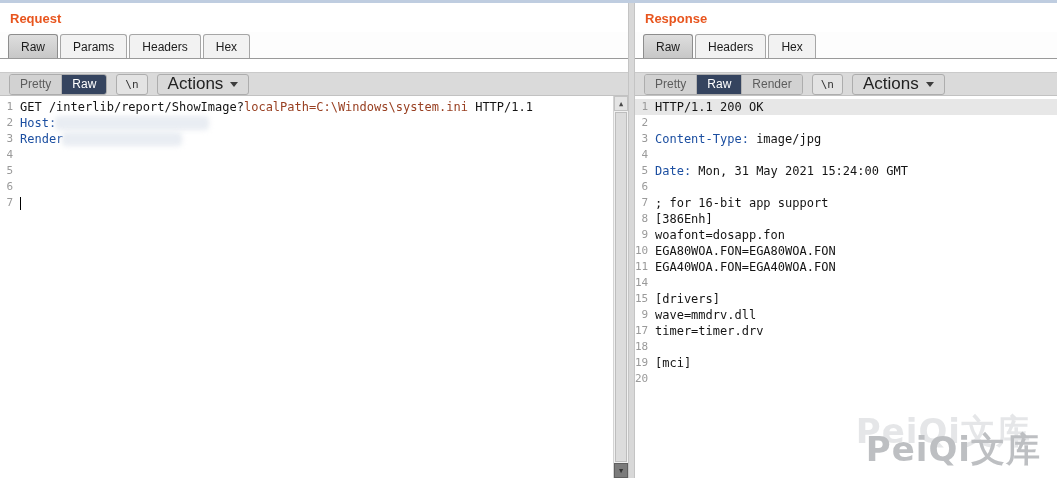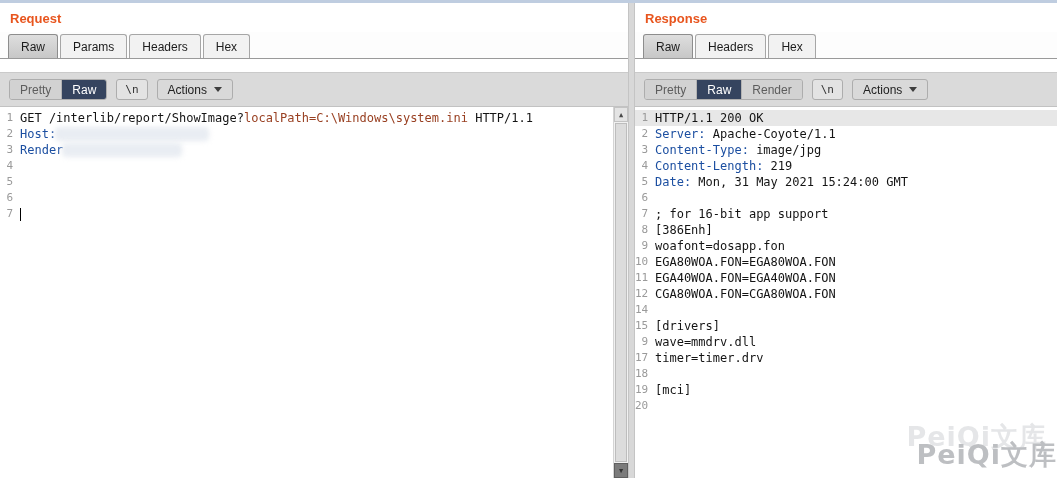--- a/index.html
+++ b/index.html
@@ -19,30 +19,30 @@
     background:#d8d8d8; border-left:1px solid #c4c4c4; border-right:1px solid #c4c4c4; cursor:col-resize; }
 
   .panel-title { color:var(--accent,#e8551e); font-weight:bold; font-size:13px; padding:8px 10px 6px; }
 
   .tabs { display:flex; align-items:flex-end; padding:0 0 0 8px; height:27px;
     border-bottom:1px solid #9a9a9a; background:#fdfdfd; }
   .tab { font-size:12px; padding:5px 12px 4px; margin-right:2px; border:1px solid #a6a6a6;
     border-bottom:none; border-radius:3px 3px 0 0; background:#f2f2f2; color:#1c1c1c; cursor:default; }
   .tab.active { background:linear-gradient(#dedede,#c7c7c7); border-color:#8d8d8d; }
 
-  .toolbar { margin-top:13px; height:35px; background:#dadada; border-top:1px solid #cacaca;
+  .toolbar { margin-top:13px; height:24px; background:#dadada; border-top:1px solid #cacaca;
     border-bottom:1px solid #c2c2c2; display:flex; align-items:center; padding:0 9px; gap:9px; flex:none; }
   .seg { display:flex; border:1px solid #adadad; border-radius:3px; overflow:hidden; height:21px; }
   .seg-btn { font-family:"Liberation Sans", sans-serif; font-size:12px; padding:0 10px; background:#d2d2d2;
     color:#5d5d5d; border:none; border-right:1px solid #b3b3b3; cursor:pointer; }
   .seg-btn:last-child { border-right:none; }
   .seg-btn.active { background:var(--navy,#35445f); color:#ffffff; }
   .nl-btn { font-family:"DejaVu Sans Mono", monospace; font-size:11px; height:21px; padding:0 8px;
     border:1px solid #adadad; border-radius:3px; background:#e3e3e3; color:#333; cursor:pointer; }
-  .actions-btn { display:flex; align-items:center; gap:7px; font-size:12px; height:21px; padding:0 10px;
+  .actions-btn { display:flex; align-items:center; gap:7px; font-size:17px; height:21px; padding:0 10px;
     border:1px solid #adadad; border-radius:3px; background:#d9d9d9; color:#222; cursor:pointer;
     font-family:"Liberation Sans", sans-serif; }
   .chev { width:0; height:0; border-left:4px solid transparent; border-right:4px solid transparent;
     border-top:5px solid #3d3d3d; display:inline-block; }
 
   .code { position:relative; flex:1; overflow:hidden; padding-top:3px;
     font-family:"DejaVu Sans Mono","Liberation Mono",monospace; font-size:12px; }
   .code-line { display:flex; height:16px; line-height:16px; }
   .code-line.hl { background:#e7e7e7; }
   .ln { flex:none; width:20px; text-align:right; padding-right:7px; color:#9a9a9a; font-size:11px; }
@@ -57,21 +57,21 @@
   .vscroll { position:absolute; top:0; right:0; bottom:0; width:15px; background:#f1f1f1;
     border-left:1px solid #d4d4d4; }
   .vs-btn { position:absolute; left:0; right:0; height:15px; background:#e4e4e4;
     border:1px solid #c3c3c3; display:flex; align-items:center; justify-content:center;
     font-size:7px; color:#4a4a4a; cursor:pointer; }
   .vs-btn.up { top:0; }
   .vs-btn.down { bottom:0; background:#7b7b7b; color:#333333; border-color:#5f5f5f; }
   .vs-thumb { position:absolute; left:1px; right:1px; top:16px; bottom:16px;
     background:#dcdcdc; border:1px solid #bdbdbd; cursor:grab; }
 
-  .watermark { position:absolute; right:0; bottom:5px; font-size:27px; font-weight:bold;
+  .watermark { position:absolute; right:16px; bottom:5px; font-size:34px; font-weight:bold;
     color:#96999e; opacity:0.62; letter-spacing:1px; font-family:"DejaVu Sans", sans-serif;
     text-shadow:-10px -18px 0 rgba(150,155,162,0.40); pointer-events:none;text-align:right; }
 </style>
 </head>
 <body>
 
 <div class="top-strip"></div>
 
 <div class="panel" id="request-panel">
   <div class="panel-title">Request</div>
@@ -157,29 +157,27 @@
     </button>
   </div>
   <div class="code">
     <div id="response-lines">
         <div class="code-line hl">
           <span class="ln">1</span>
           <span class="lc"><span class="sd">HTTP/1.1 200 OK</span></span>
         </div>
         <div class="code-line">
           <span class="ln">2</span>
-          <span class="lc"><span class="sh">Server:</span><span class="sd"> Apache-Coyote/1.1</span></span>
         </div>
         <div class="code-line">
           <span class="ln">3</span>
           <span class="lc"><span class="sh">Content-Type:</span><span class="sd"> image/jpg</span></span>
         </div>
         <div class="code-line">
           <span class="ln">4</span>
-          <span class="lc"><span class="sh">Content-Length:</span><span class="sd"> 219</span></span>
         </div>
         <div class="code-line">
           <span class="ln">5</span>
           <span class="lc"><span class="sh">Date:</span><span class="sd"> Mon, 31 May 2021 15:24:00 GMT</span></span>
         </div>
         <div class="code-line">
           <span class="ln">6</span>
           <span class="lc"></span>
         </div>
         <div class="code-line">
@@ -196,24 +194,20 @@
         </div>
         <div class="code-line">
           <span class="ln">10</span>
           <span class="lc"><span class="sd">EGA80WOA.FON=EGA80WOA.FON</span></span>
         </div>
         <div class="code-line">
           <span class="ln">11</span>
           <span class="lc"><span class="sd">EGA40WOA.FON=EGA40WOA.FON</span></span>
         </div>
         <div class="code-line">
-          <span class="ln">12</span>
-          <span class="lc"><span class="sd">CGA80WOA.FON=CGA80WOA.FON</span></span>
-        </div>
-        <div class="code-line">
           <span class="ln">14</span>
           <span class="lc"></span>
         </div>
         <div class="code-line">
           <span class="ln">15</span>
           <span class="lc"><span class="sd">[drivers]</span></span>
         </div>
         <div class="code-line">
           <span class="ln">9</span>
           <span class="lc"><span class="sd">wave=mmdrv.dll</span></span>

